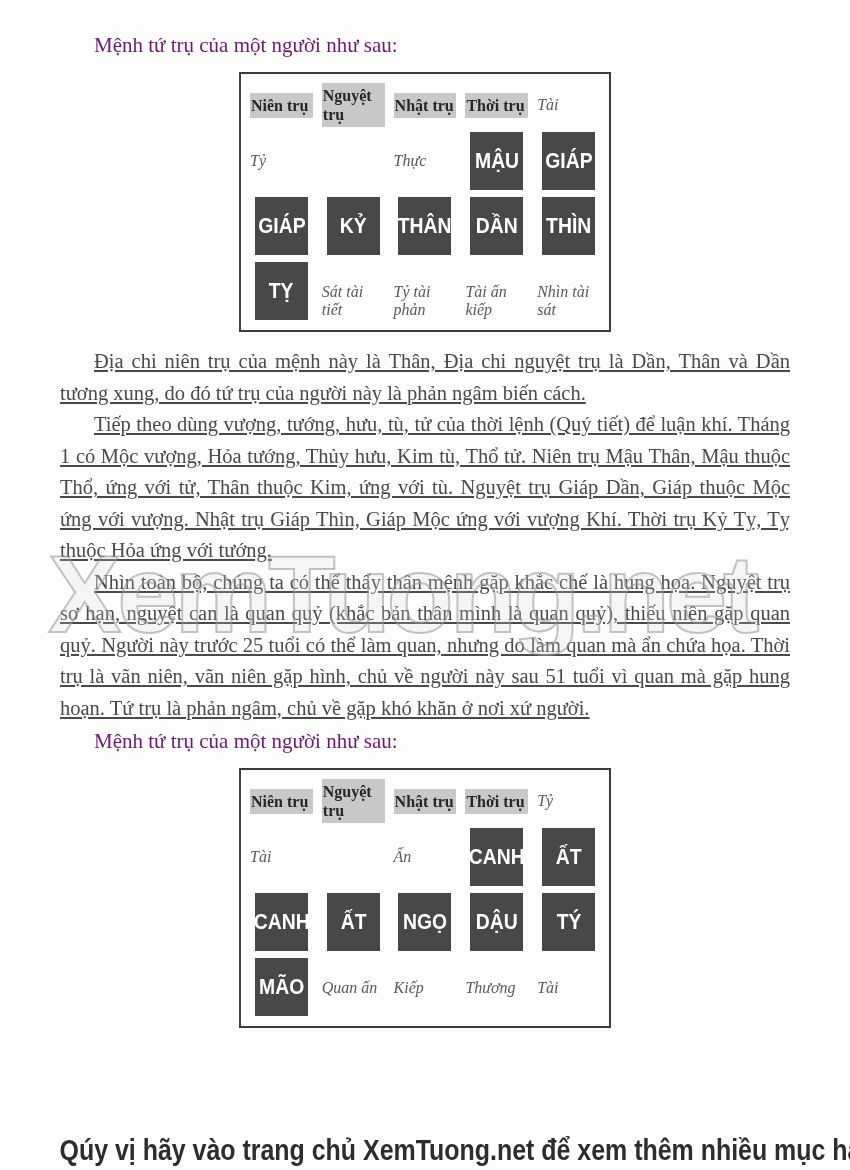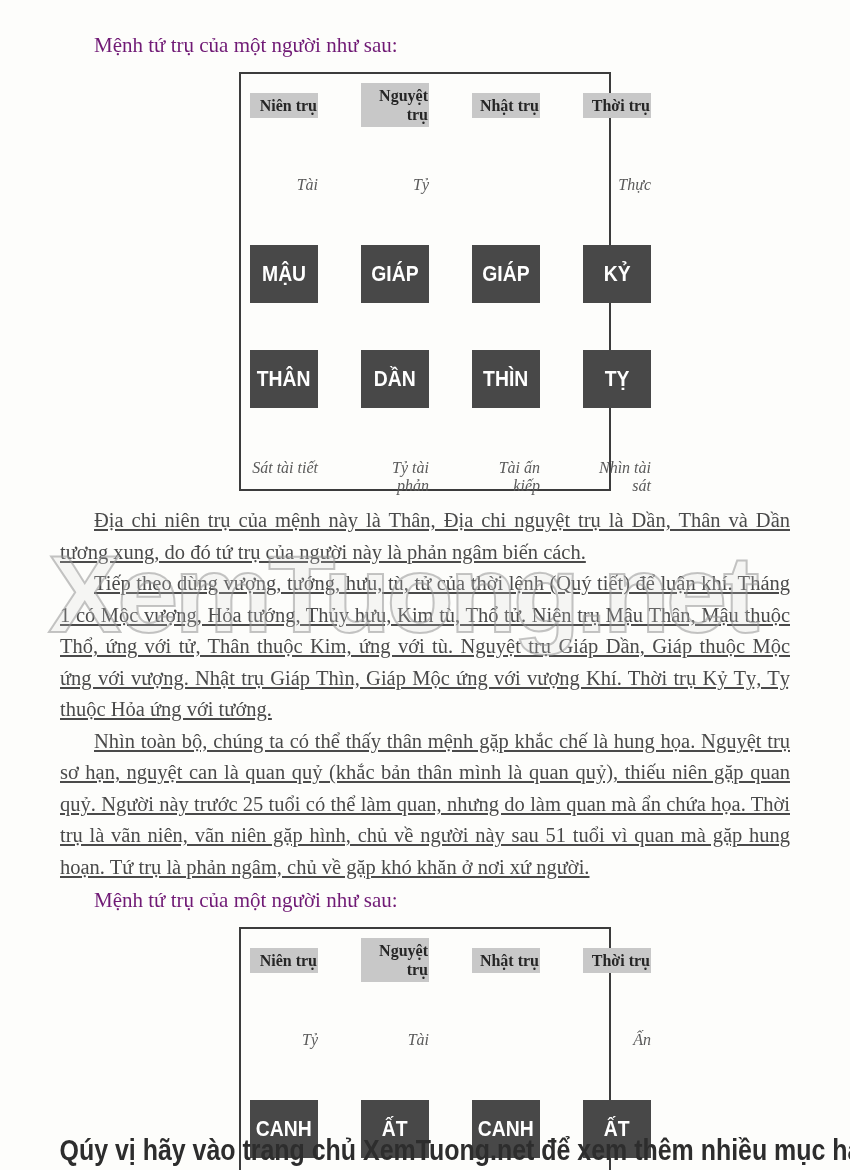--- a/index.html
+++ b/index.html
@@ -18,36 +18,36 @@
   .intro.second { margin-top:2px; }
 
   .pillar-table {
     width:372px; margin:12px auto 14px auto;
     border:2px solid #3c3c3c;
     padding:9px 9px 8px 9px;
     background:#fdfdfb;
   }
   .pt-grid {
     display:grid;
-    grid-template-columns:repeat(4, 1fr);
+    grid-template-columns:repeat(5, 1fr);
     column-gap:9px; row-gap:3px;
-    text-align:right; align-items:center;gap:43px;
+    text-align:left; align-items:center;
   }
   .pt-header {
     background:#c8c8c8;
     color:#262626; font-weight:bold; font-size:16px;
     padding:3px 1px; line-height:19px;
   }
   .pt-sub {
     font-style:italic; font-size:16px; color:#5a5a5a;
     height:30px; line-height:30px;
   }
   .pt-block {
     background:#484848; color:#ffffff;
-    height:58px; width:68px; margin:2px auto;
+    height:58px; width:53px; margin:2px auto;
     display:flex; align-items:center; justify-content:center;
     font-family:"Liberation Sans", sans-serif;
     font-weight:bold; font-size:22px;
   }
   .pt-block span { transform:scaleX(0.88); white-space:nowrap; }
   .pt-bottom {
     font-style:italic; font-size:16px; color:#5a5a5a;
     padding-top:6px; height:28px;
   }
 

